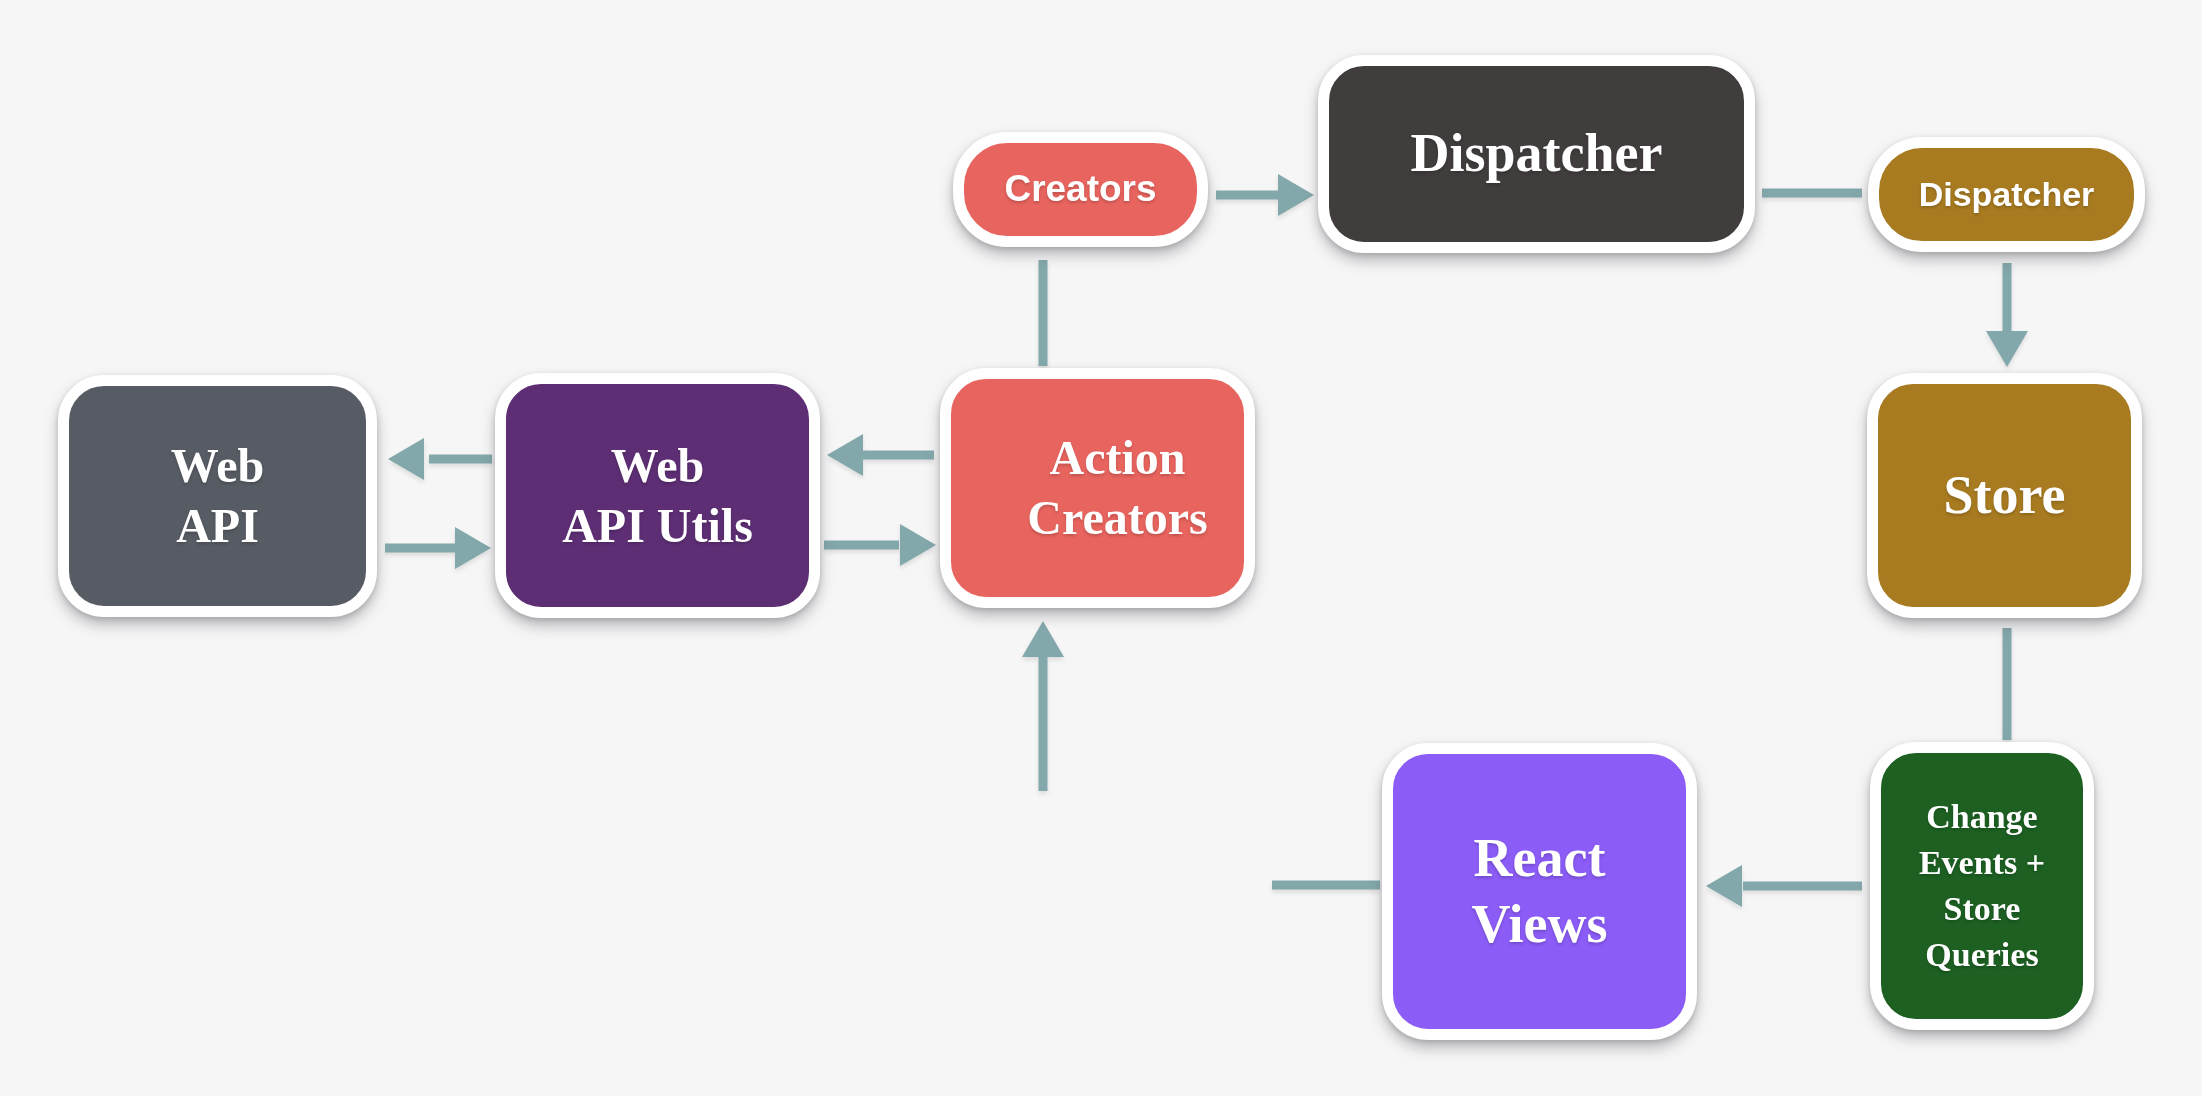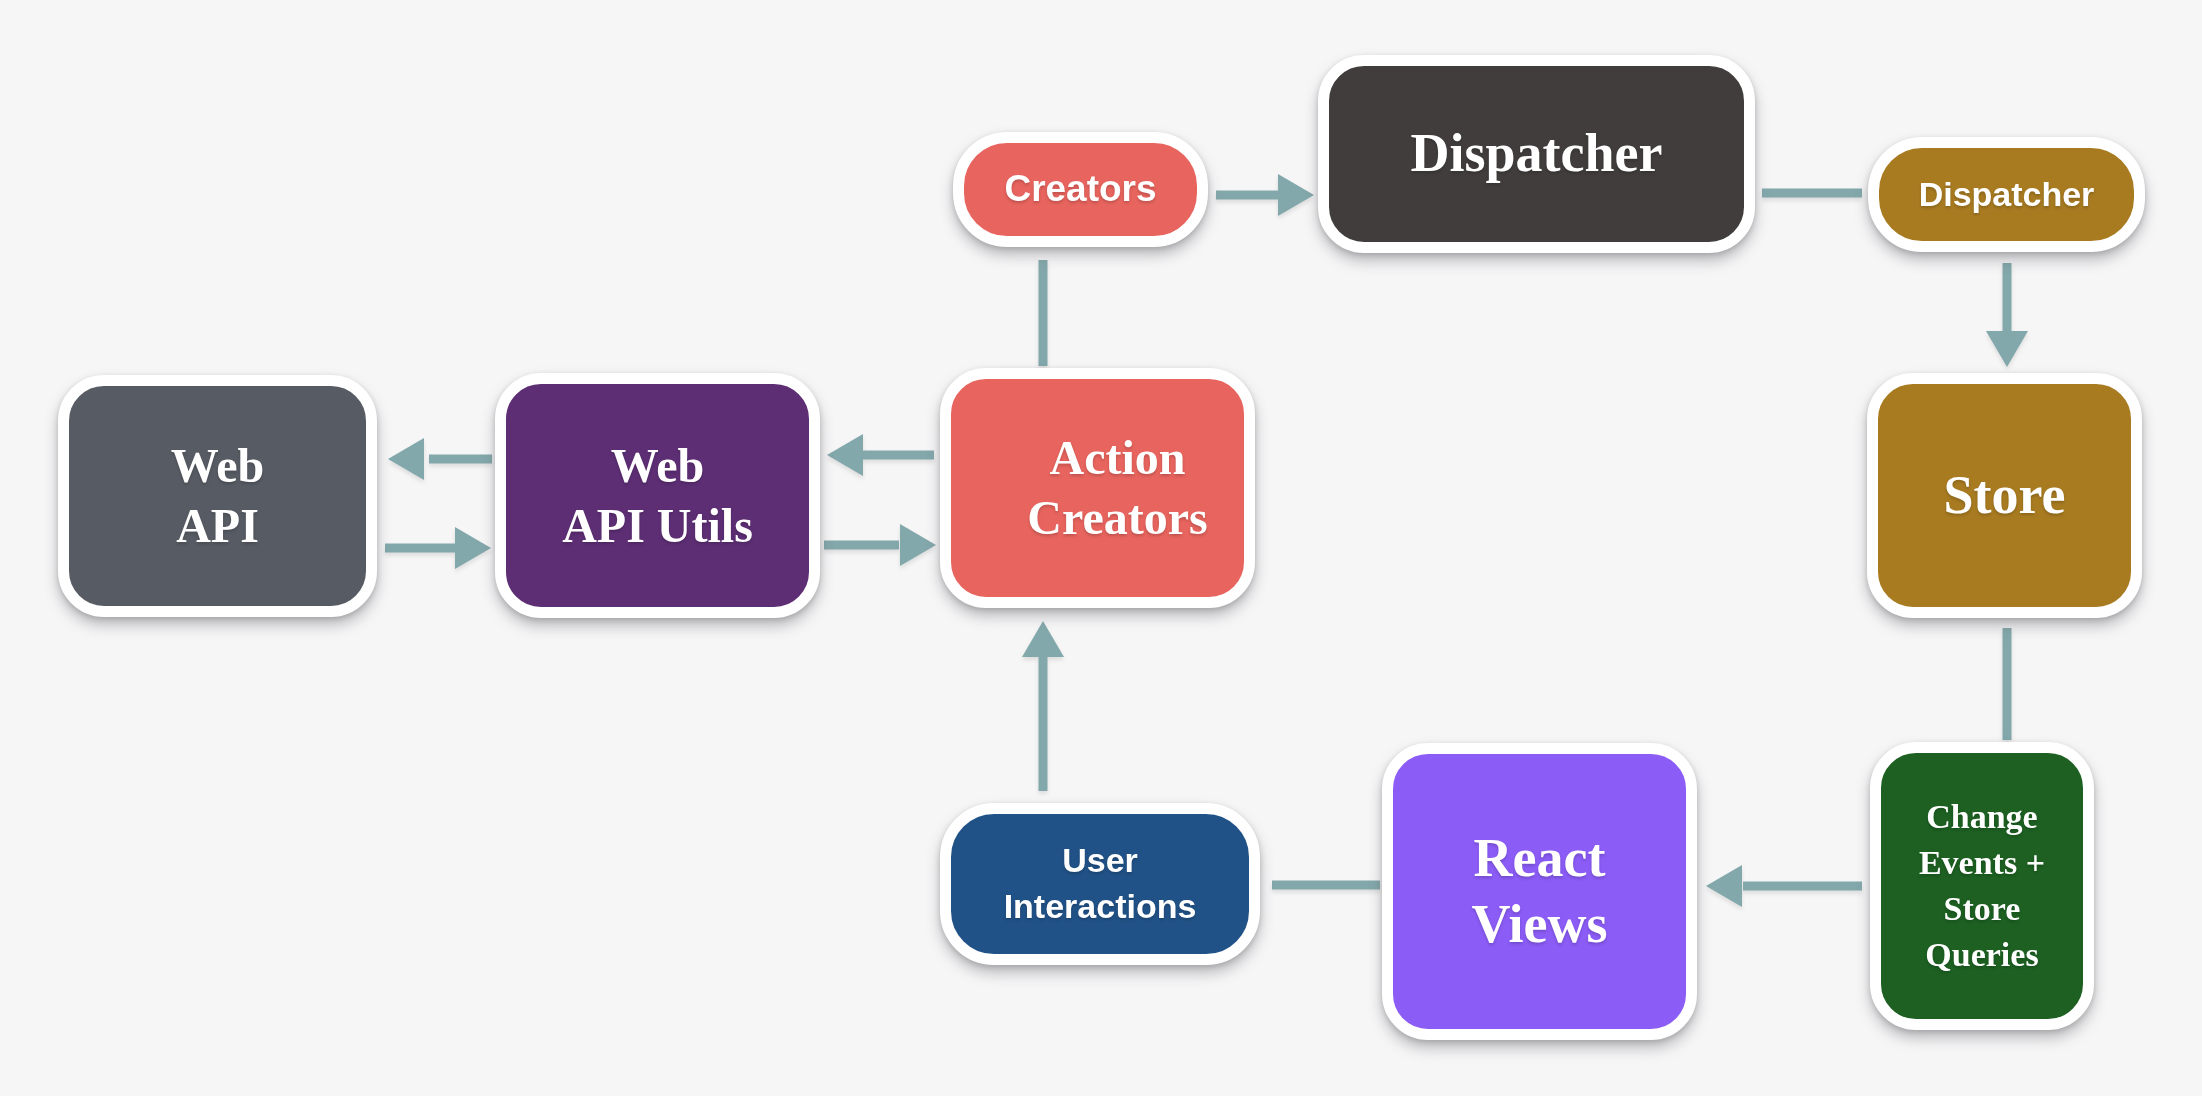--- a/index.html
+++ b/index.html
@@ -161,18 +161,14 @@
 Events +
 Store
 Queries</span>
   </div>
 
   <div class="node rbox fs-xl n-react-views" style="background: #8b5cf6;">
     <span class="label">React
 Views</span>
   </div>
 
-  <div class="node rpill fs-sm n-user-interactions" style="background: rgb(33, 82, 135);">
-    <span class="label">User
-Interactions</span>
-  </div>
 
 </div>
 
 </body></html>

